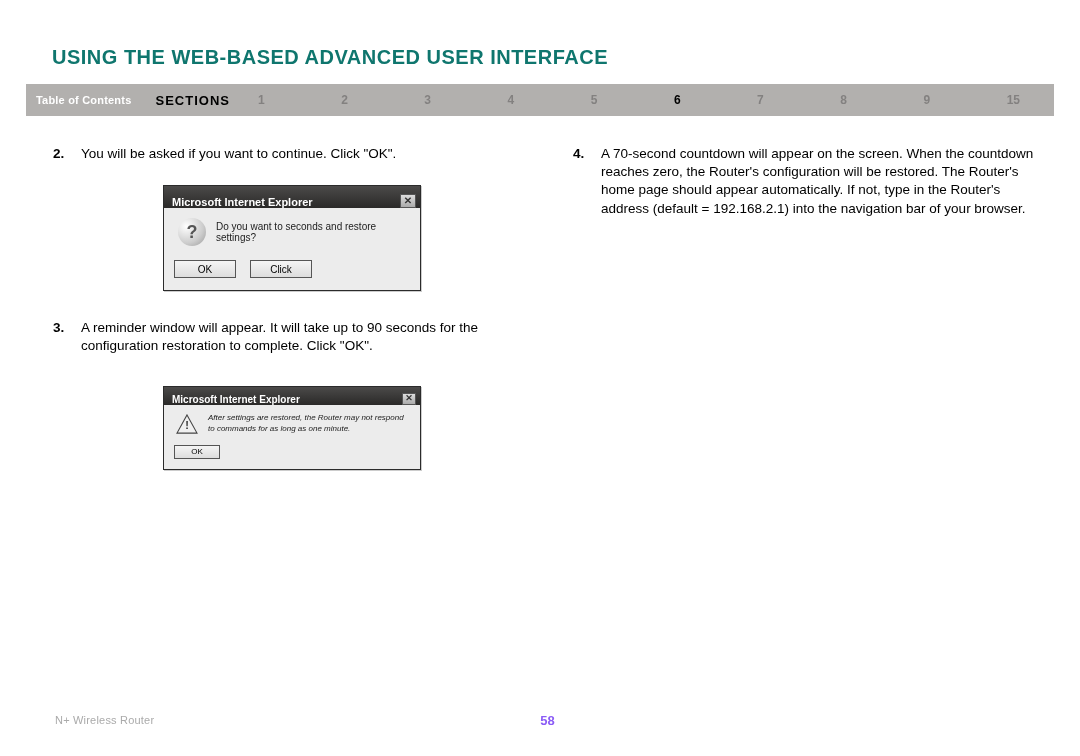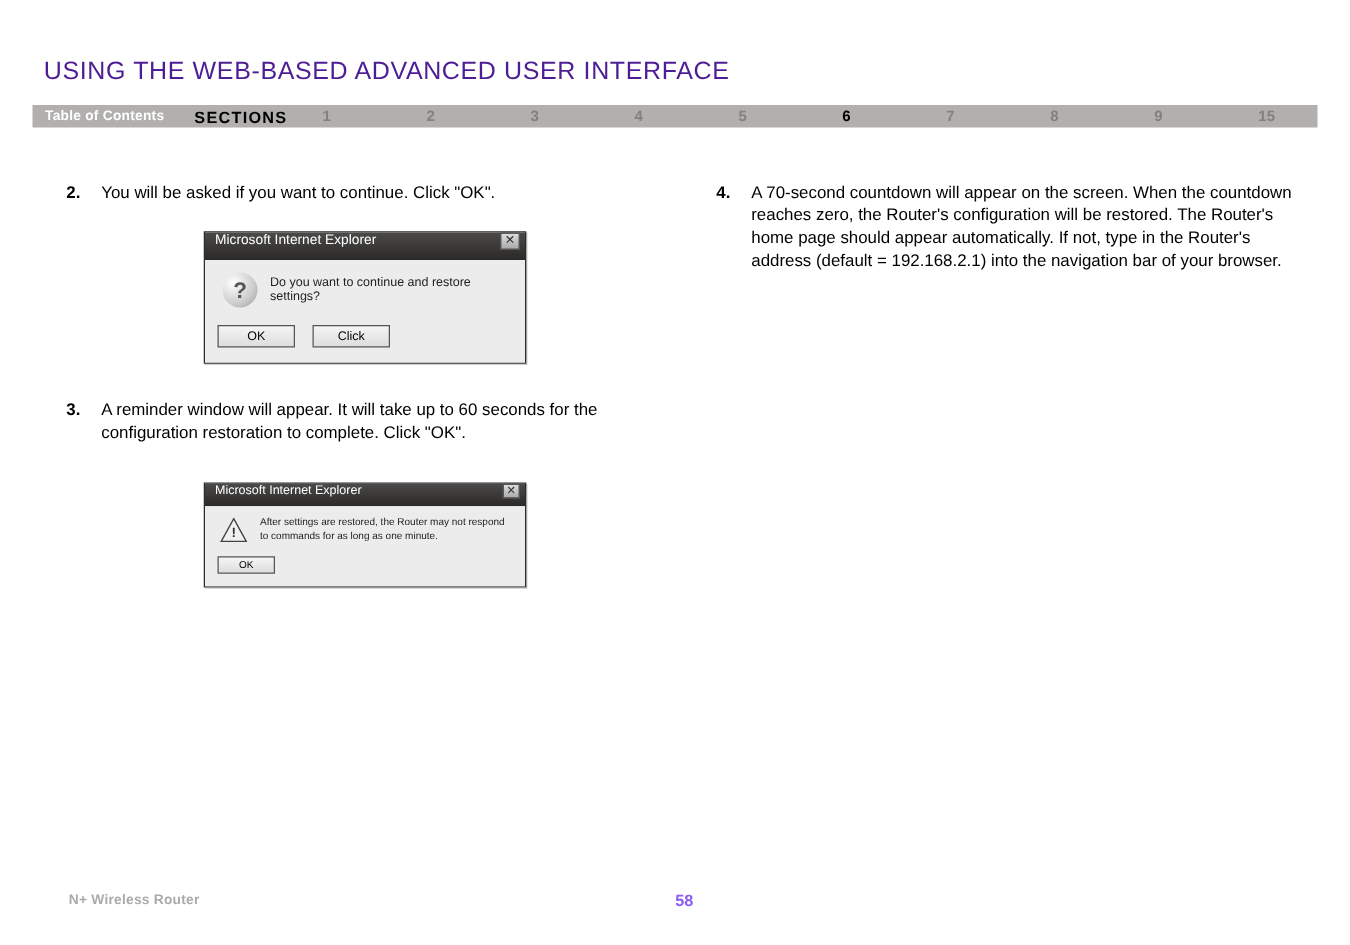--- a/index.html
+++ b/index.html
@@ -7,32 +7,32 @@
     font-family: Arial, Helvetica, sans-serif;
     background: #ffffff;
     width: 1080px;
     height: 756px;
     position: relative;
     color: #000;
   }
   .page-title {
     position: absolute;
     top: 46px;
-    left: 35px;
+    left: 52px;
     font-size: 20px;
-    font-weight: normal;
+    font-weight: bold;
     letter-spacing: 0.5px;
-    color: #4c1d95;
+    color: #0f766e;
   }
   .navbar {
     position: absolute;
     top: 84px;
     left: 26px;
     right: 26px;
-    height: 18px;
+    height: 32px;
     background: #b2b0ae;
     display: flex;
     align-items: center;
     font-size: 11px;
     color: #fff;
   }
   .nav-toc {
     padding: 0 10px;
     font-weight: bold;
     letter-spacing: 0.2px;
@@ -90,23 +90,23 @@
   .dlg1 {
     width: 258px;
     border: 1px solid #2b2b2b;
     box-shadow: 1px 1px 0 rgba(0,0,0,0.2);
   }
   .dlg-titlebar {
     height: 22px;
     background: linear-gradient(#4b4a49, #2a2928);
     color: #fff;
     font-size: 11px;
-    font-weight: normal;
-    display: flex;
-    align-items: flex-start;
+    font-weight: bold;
+    display: flex;
+    align-items: flex-end;
     justify-content: space-between;
     padding: 0 4px 0 8px;
   }
   .close-btn {
     width: 16px;
     height: 14px;
     background: linear-gradient(#ddd,#aaa);
     border: 1px solid #555;
     display: flex;
     align-items: center;
@@ -176,40 +176,41 @@
     width: 22px; height: 22px;
     flex: 0 0 22px;
     display:flex;align-items:center;justify-content:center;
     margin-left: 2px;
   }
   .warn-svg { width: 22px; height: 20px; }
   .dlg2-text {
     font-size: 8px;
     line-height: 1.35;
     color: #222;
+    font-style: italic;
   }
   .dlg2-text2 {
     font-size: 8px;
     margin-top: 8px;
     padding-left: 34px;
     color: #222;
   }
   .dlg2 .dlg-buttons { margin-top: 10px; }
   .dlg2 .dlg-btn { min-width: 46px; height: 14px; font-size: 8px; }
 
   .footer {
     position: absolute;
     bottom: 30px;
     left: 55px;
     right: 40px;
     display: flex;
     align-items: center;
     font-size: 11px;
   }
-  .footer-product { color: #aaa; font-weight: bold; letter-spacing: 0.2px; }
+  .footer-product { color: #aaa; font-weight: normal; letter-spacing: 0.2px; }
   .footer-page {
     position: absolute;
     left: 50%;
     transform: translateX(-50%);
     font-weight: bold;
     color: #8b5cf6;
     font-size: 13px;
   }
 </style>
 </head>
@@ -245,32 +246,32 @@
     <div class="dialog dlg1">
       <div class="dlg-titlebar">
         <span>Microsoft Internet Explorer</span>
         <div class="close-btn">✕</div>
       </div>
       <div class="dlg-body">
         <div class="dlg-row">
           <div class="q-icon-wrap">
               <span class="q-icon">?</span>
             </div>
-          <div class="dlg-msg">Do you want to continue and restore settings?</div>
+          <div class="dlg-msg">Do you want to seconds and restore settings?</div>
         </div>
         <div class="dlg-buttons">
           <div class="dlg-btn">OK</div>
           <div class="dlg-btn">Click</div>
         </div>
       </div>
     </div>
 
     <div class="step">
       <div class="step-num">3.</div>
-      <div class="step-text">A reminder window will appear. It will take up to 60 seconds for the configuration restoration to complete. Click "OK".</div>
+      <div class="step-text">A reminder window will appear. It will take up to 90 seconds for the configuration restoration to complete. Click "OK".</div>
     </div>
 
     <div class="dlg2">
       <div class="dlg-titlebar">
         <span>Microsoft Internet Explorer</span>
         <div class="close-btn">✕</div>
       </div>
       <div class="dlg-body">
         <div class="dlg-row">
           <div class="warn-icon-wrap">

